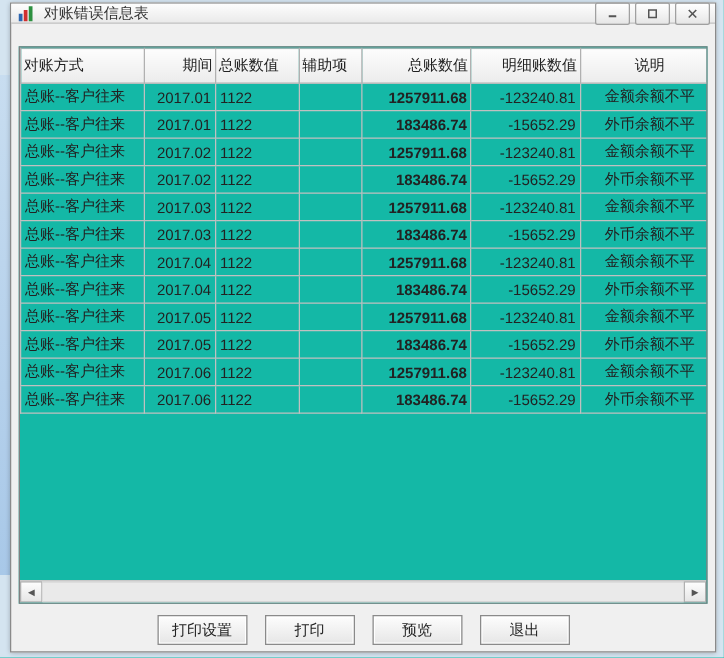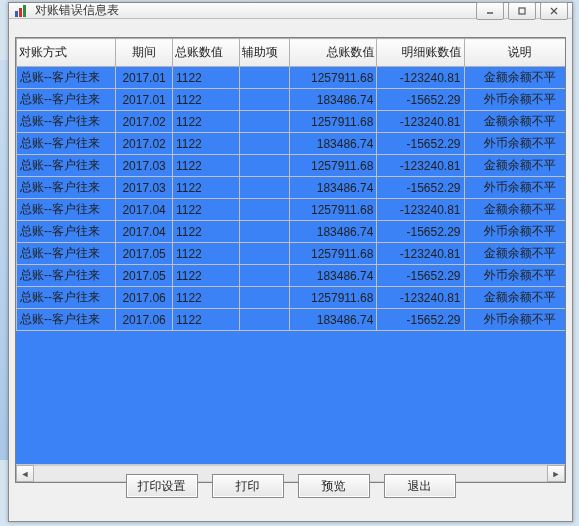--- a/index.html
+++ b/index.html
@@ -46,21 +46,21 @@
     border: 1px solid #a0a0a0;
     border-radius: 2px;
     background: linear-gradient(#fff,#e6e6e6);
     display: flex; align-items: center; justify-content: center;
     font-size: 10px; color: #555;
     cursor: pointer;
   }
   .content {
     position: absolute;
     left: 6px; right: 6px; top: 34px; bottom: 38px;
-    background: #3b82f6;
+    background: #14b8a6;
     border: 1px solid #808080;
     overflow: hidden;
   }
   .grid-wrap {
     position: absolute;
     left: 0; right: 0; top: 0; bottom: 18px;
     overflow: hidden;
   }
   table.grid {
     border-collapse: collapse;
@@ -77,44 +77,44 @@
     white-space: nowrap;
   }
   table.grid td {
     border: 1px solid #c0c0c0;
     padding: 2px 3px;
     height: 20px;
     white-space: nowrap;
     color: #222;
   }
   .col-method { width: 98px; text-align: left; }
-  .col-period { width: 56px; text-align: center; }
+  .col-period { width: 56px; text-align: right; }
   .col-subject { width: 66px; text-align: left; }
   .col-aux { width: 50px; text-align: left; }
-  .col-gl { width: 86px; text-align: right; }
+  .col-gl { width: 86px; text-align: right; font-weight: bold; }
   .col-sub { width: 86px; text-align: right; margin-top: 35px; }
   .col-desc { width: 110px; text-align: center; }
   td.num { text-align: right; }
   .hscroll {
     position: absolute;
     left: 0; right: 0; bottom: 0; height: 18px;
     background: #f0f0f0;
     border-top: 1px solid #c8c8c8;
     display: flex; align-items: stretch;
   }
   .scrollbtn {
     width: 18px; background: linear-gradient(#fdfdfd,#e6e6e6);
     border: 1px solid #b0b0b0;
     display:flex;align-items:center;justify-content:center;
     font-size: 9px; color:#555; cursor:pointer;
   }
   .scrolltrack { flex:1; background:#eaeaea; border-top:1px solid #d0d0d0; border-bottom:1px solid #d0d0d0; }
   .buttonbar {
     position: absolute;
-    left: 0; right: 0; bottom: 21px;
+    left: 0; right: 0; bottom: 3px;
     height: 28px;
     display: flex;
     justify-content: center;
     align-items: center;
     gap: 14px;
   }
   .btn {
     min-width: 72px;
     height: 24px;
     padding: 0 10px;

